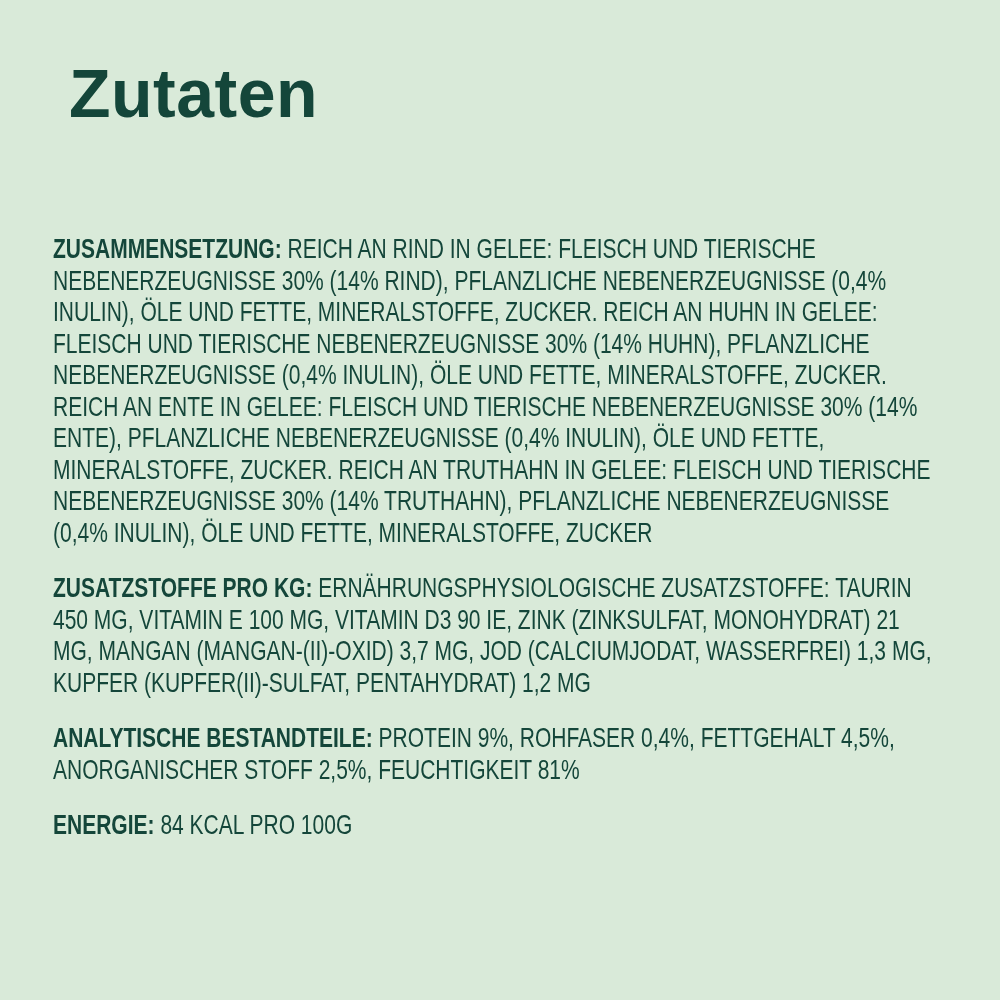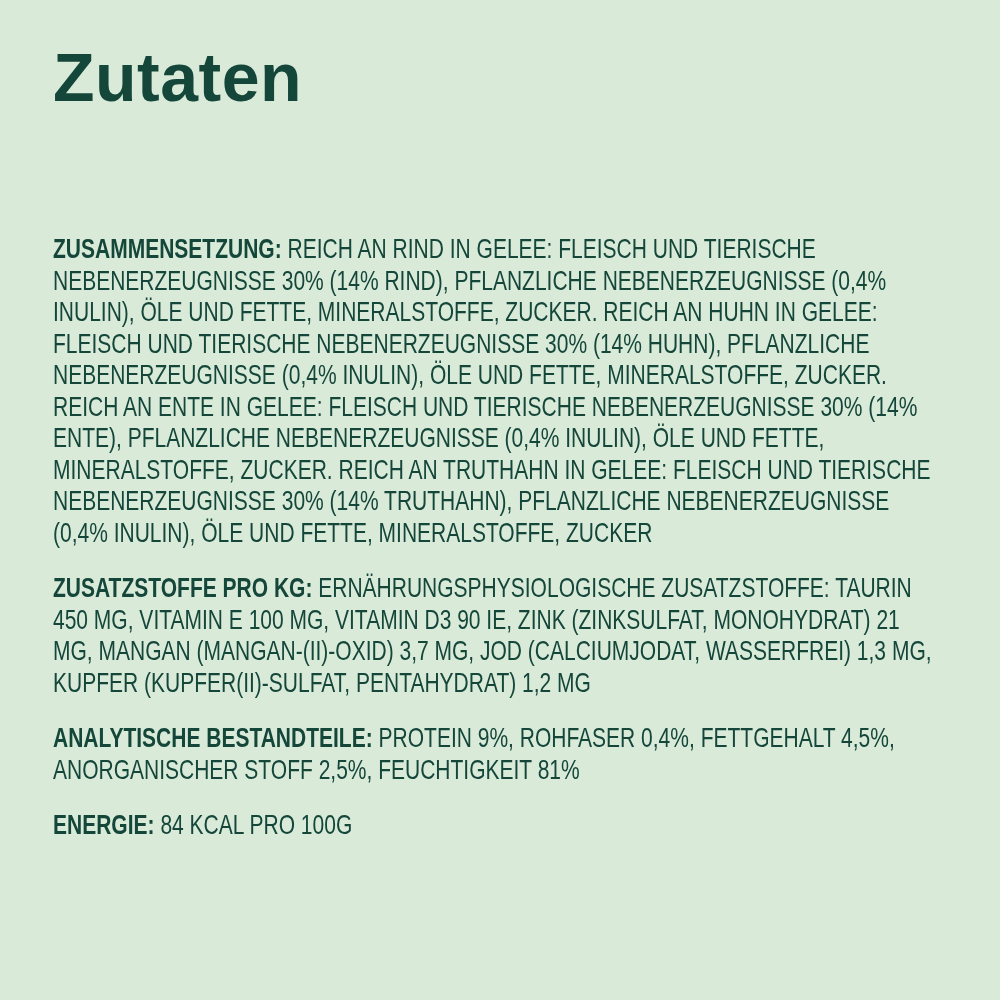--- a/index.html
+++ b/index.html
@@ -13,21 +13,21 @@
     color: #14463a;
   }
   .title {
     position: absolute;
     left: 53px;
     top: 43px;
     font-size: 68px;
     font-weight: 700;
     line-height: 1;
     letter-spacing: 0.5px;
-    margin: 0;
+    margin: 16px;
   }
   
   .content {
     position: absolute;
     left: 53px;
     top: 233px;
     width: 1188px;               
     transform: scaleX(0.75);
     transform-origin: 0 0;
     font-size: 28px;

